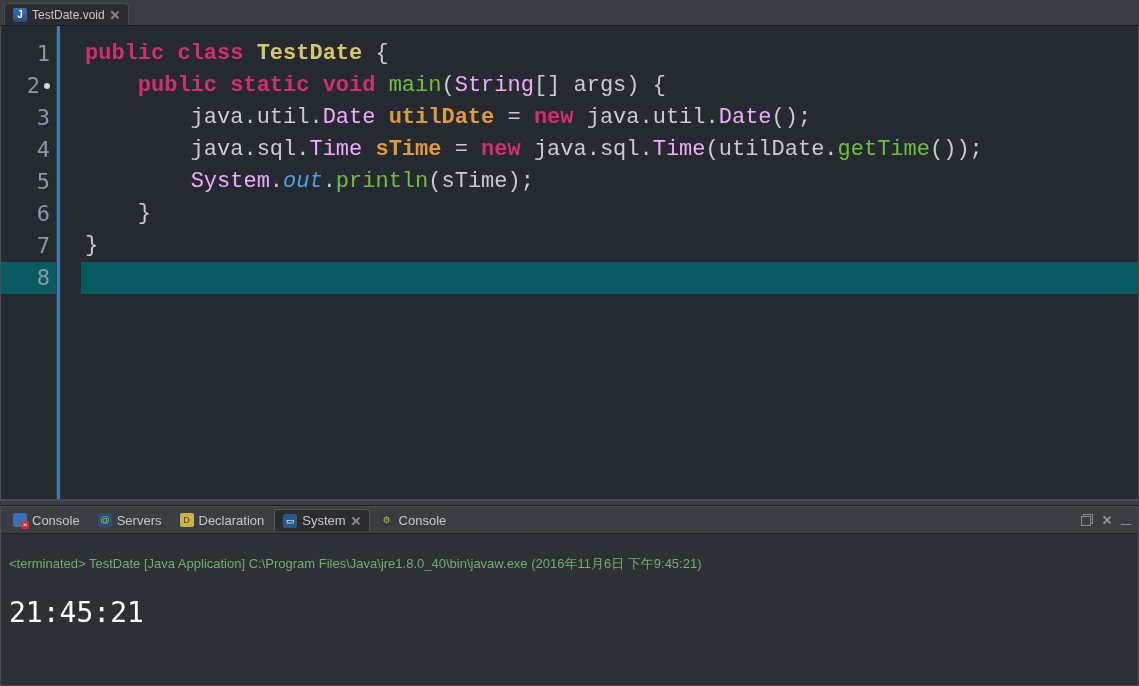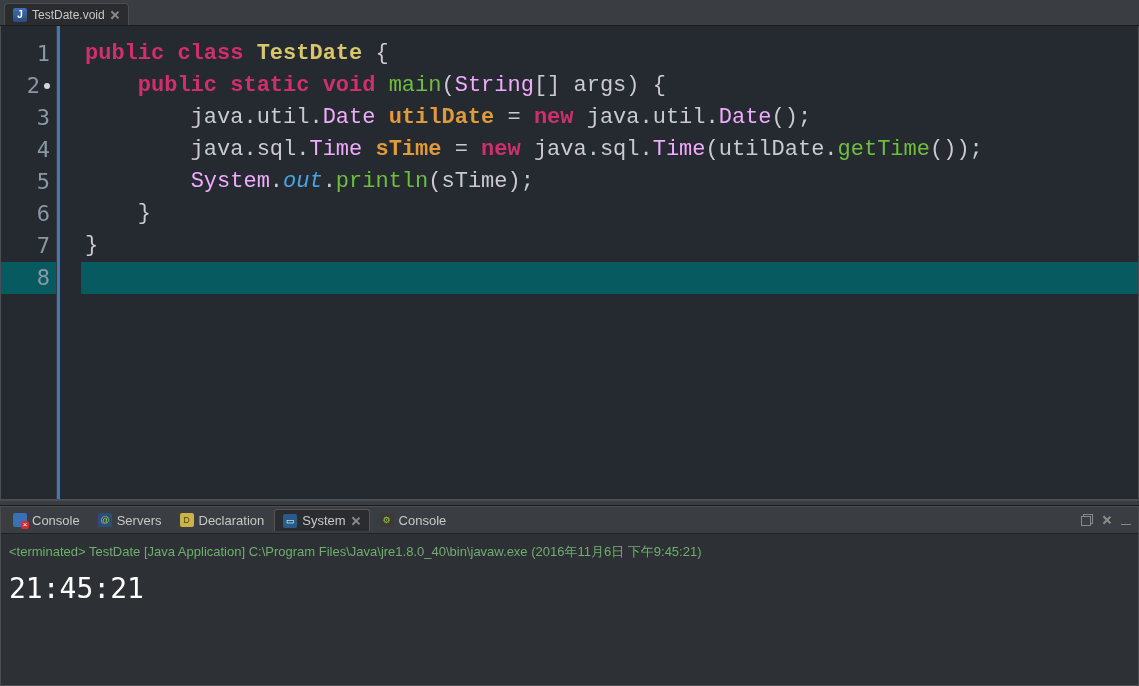--- a/index.html
+++ b/index.html
@@ -147,21 +147,21 @@
   .tool-icon {
     width:14px; height:14px; margin: 0 3px; opacity:0.7;
     border:1px solid #888; position:relative;
   }
   .tool-icon.min { border:none; border-bottom:1px solid #aaa; height:2px; width:10px; margin-top:8px;}
   .tool-icon.restore { border:none; width:12px; height:12px; }
   .tool-icon.restore::before { content:''; position:absolute; width:8px; height:8px; border:1px solid #aaa; top:0; right:0;}
   .tool-icon.restore::after { content:''; position:absolute; width:8px; height:8px; border:1px solid #aaa; bottom:0; left:0; background:#3a3d41;}
 
   .console-header {
-    padding: 9px 8px;
+    padding: 21px 8px;
     color: #6fae6f;
     font-size: 13px;
     font-family: "Segoe UI", Arial, sans-serif;
     border-top: 1px solid #222;
   }
   .console-output {
     flex:1;
     padding: 2px 8px;
     font-family: Consolas, monospace;
     font-size: 28px;

